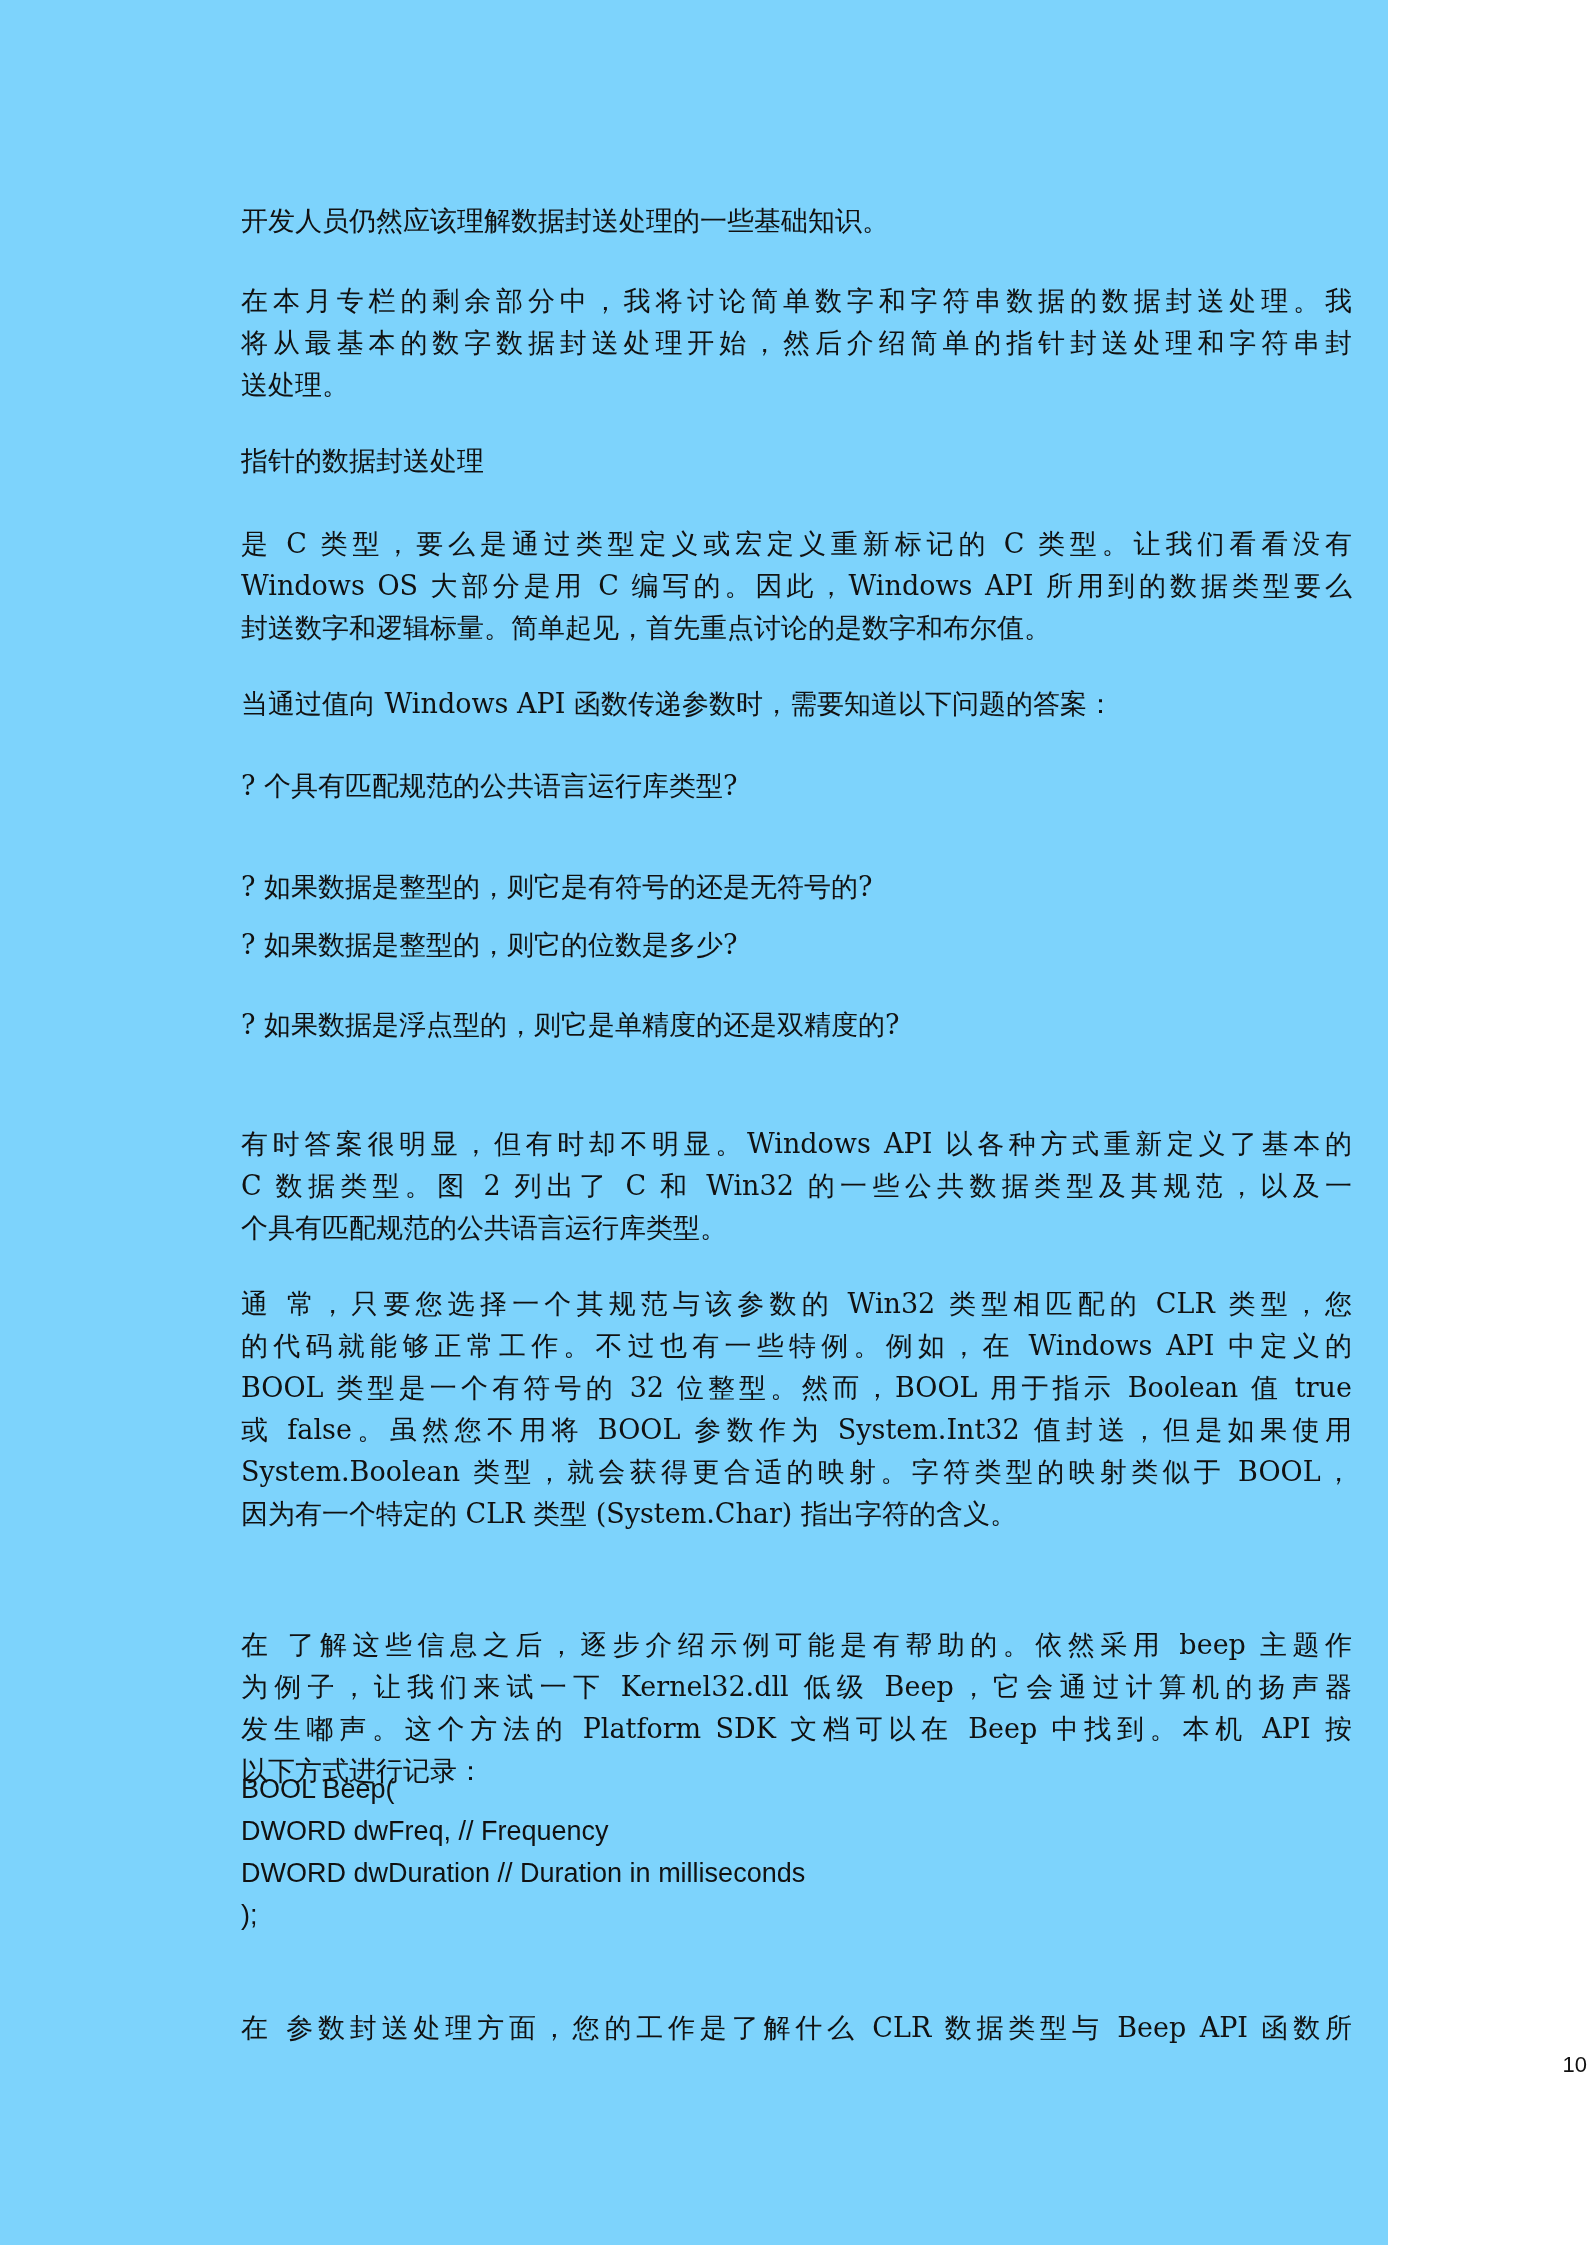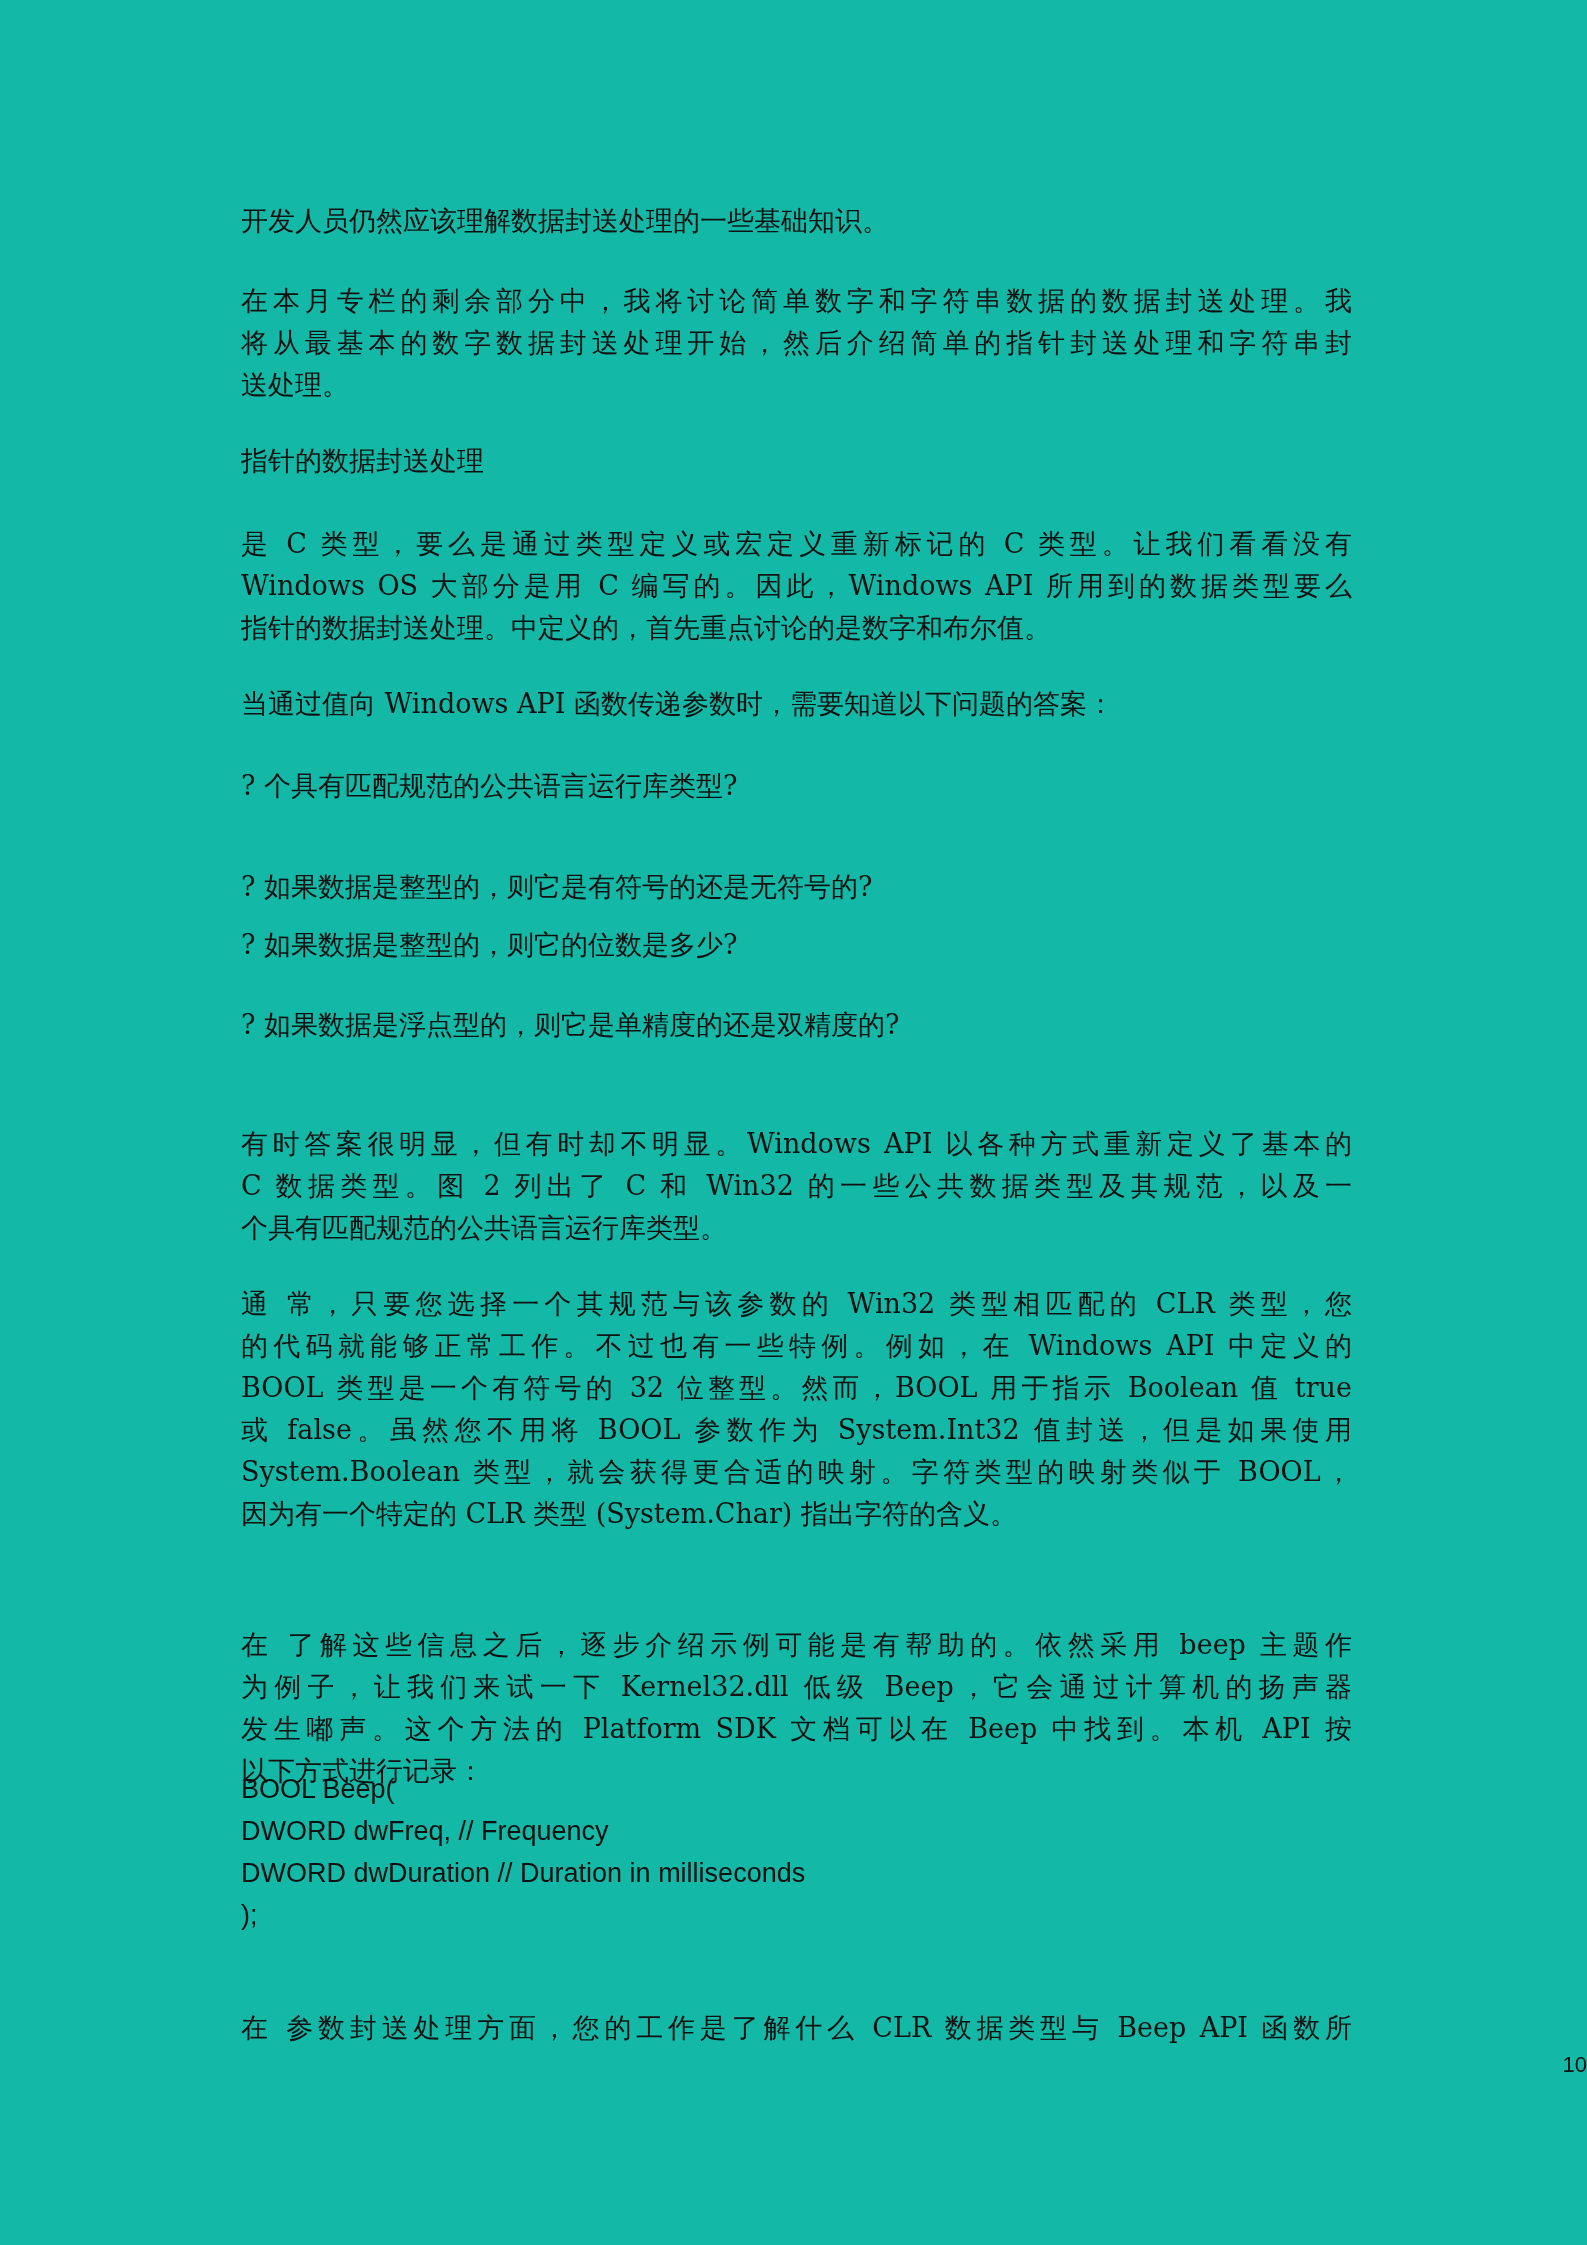--- a/index.html
+++ b/index.html
@@ -1,18 +1,18 @@
 <!DOCTYPE html>
 <html><head>
 <meta charset="utf-8">
 <style>
   html, body { margin: 0; padding: 0; background: #ffffff; }
   body { width: 1587px; height: 2245px; position: relative; overflow: hidden; }
   .page {
-    position: absolute; left: 0; top: 0; width: 1587px; height: 2245px; background: #14b8a6;
+    position: absolute; left: 0; top: 0; width: 1388px; height: 2245px; background: #7dd3fc;
   }
   .content {
     position: absolute; left: 241px; top: 200px; width: 1111px;
     font-family: "DejaVu Serif", serif;
     font-size: 27px; line-height: 42px; color: #111;
   }
   .lines .ln { display: block; white-space: nowrap; text-align-last: justify; }
   .lines .ln.last { text-align-last: left; }
   .code .ln { display: block; white-space: pre; font-family: Liberation Sans, sans-serif; }
   .abs { position: absolute; left: 0; width: 1111px; }
@@ -37,21 +37,21 @@
       <span class="ln last">送处理。</span>
     </div>
 
     <div class="abs lines" style="top:240px">
       <span class="ln last">指针的数据封送处理</span>
     </div>
 
     <div class="abs lines" style="top:323px">
       <span class="ln">是 C 类型，要么是通过类型定义或宏定义重新标记的 C 类型。让我们看看没有</span>
       <span class="ln">Windows OS 大部分是用 C 编写的。因此，Windows API 所用到的数据类型要么</span>
-      <span class="ln last">指针的数据封送处理。中定义的，首先重点讨论的是数字和布尔值。</span>
+      <span class="ln last">封送数字和逻辑标量。简单起见，首先重点讨论的是数字和布尔值。</span>
     </div>
 
     <div class="abs lines" style="top:483px">
       <span class="ln last">当通过值向 Windows API 函数传递参数时，需要知道以下问题的答案：</span>
     </div>
 
     <div class="abs lines" style="top:565px">
       <span class="ln last">? 个具有匹配规范的公共语言运行库类型?</span>
     </div>
     <div class="abs lines" style="top:666px">

